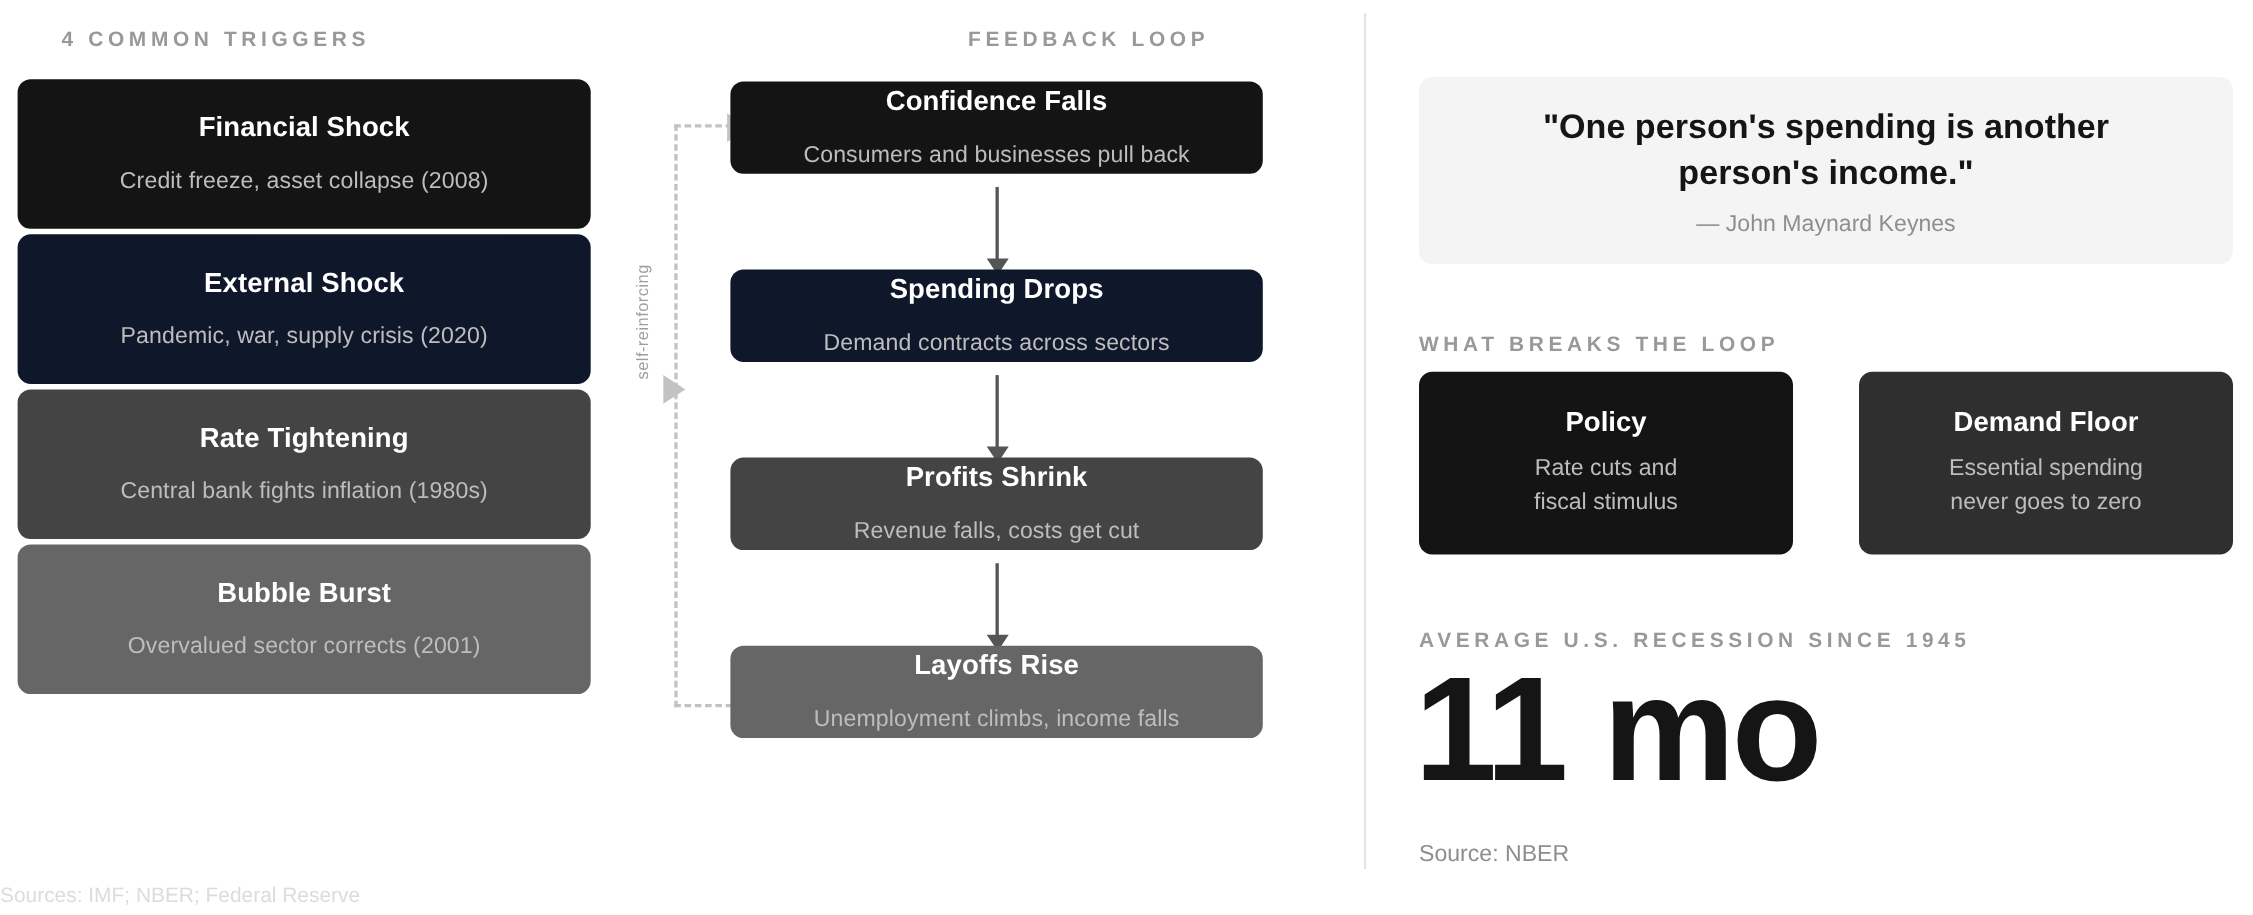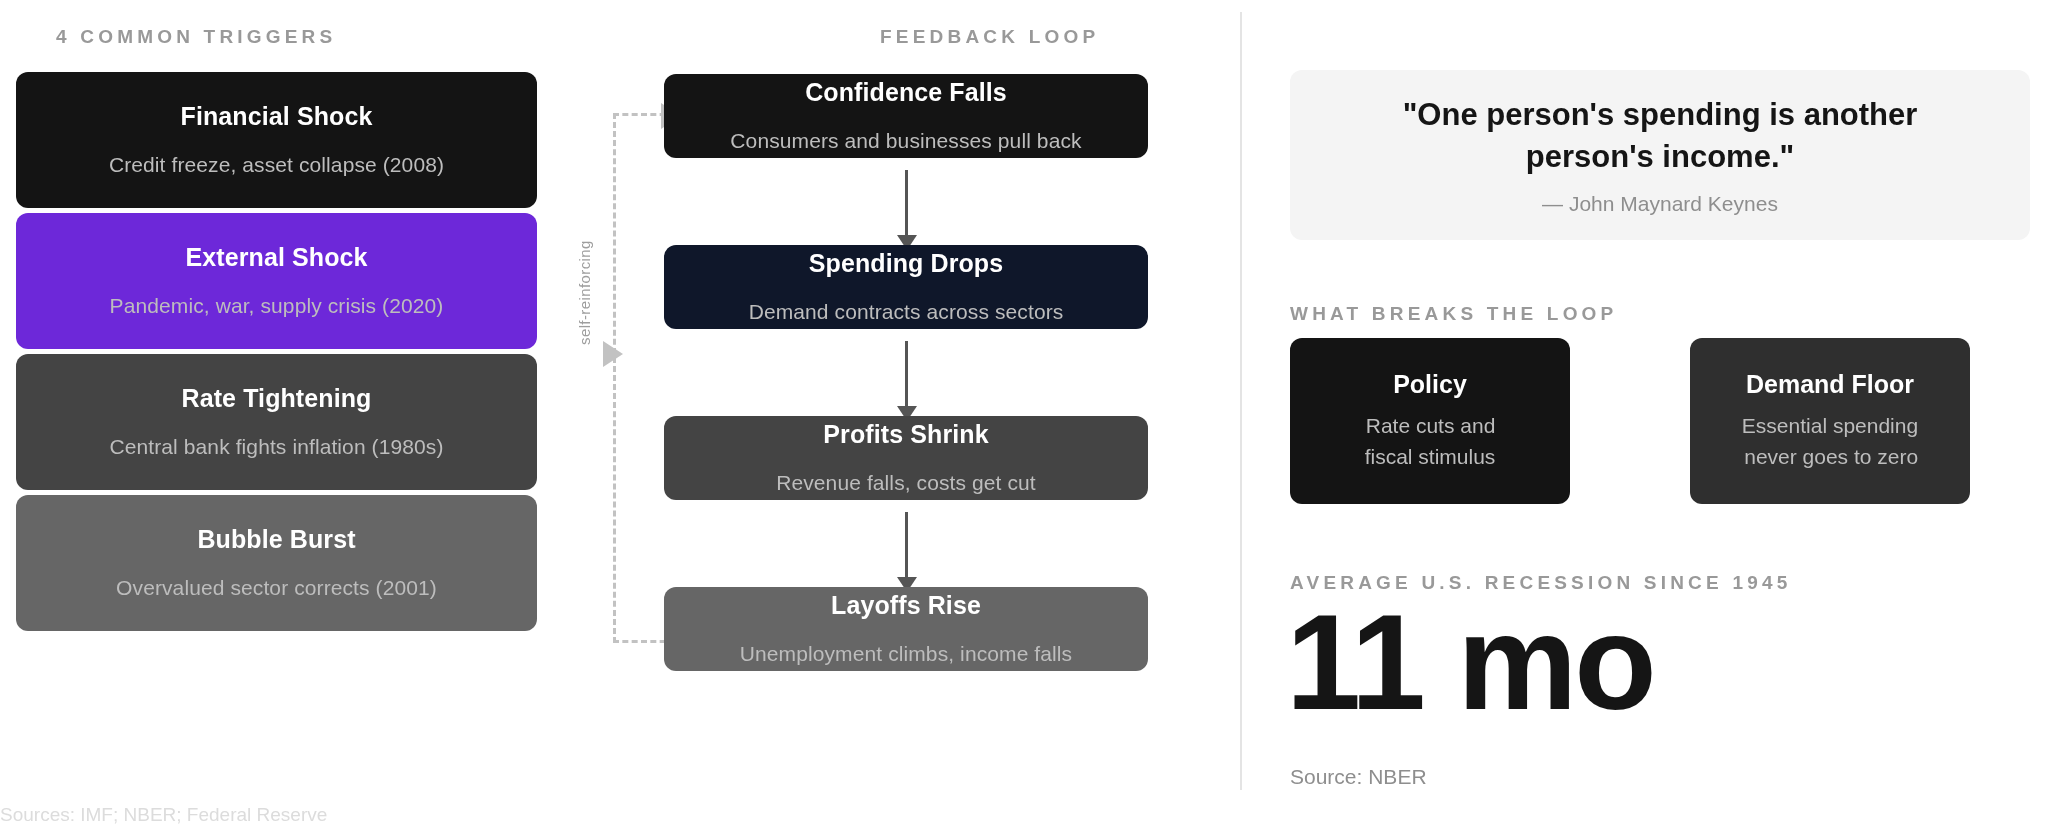--- a/index.html
+++ b/index.html
@@ -133,27 +133,27 @@
   .quote-attr {
     font-size:21px;
     color:#8e8e8e;
     margin-top:14px;
   }
 
   
   .break-card {
     position:absolute;
     top:338px;
-    width:280px; height:166px;
+    width:340px; height:166px;
     border-radius:12px;
     display:flex;
     flex-direction:column;
     align-items:center;
     justify-content:center;
-    text-align:right;
+    text-align:center;
   }
   .break-card .b-title {
     font-size:25px;
     font-weight:bold;
     color:#ffffff;
   }
   .break-card .b-desc {
     font-size:21px;
     color:#bdbdbd;
     line-height:1.45;
@@ -192,21 +192,21 @@
 
 <div class="canvas">
 
   <div class="section-head" style="left:56px; top:26px;">4 COMMON TRIGGERS</div>
 
   <div class="card trigger-card" id="trig-0" style="top: 72px; background: rgb(20, 20, 20);">
     <div class="card-title">Financial Shock</div>
     <div class="card-desc">Credit freeze, asset collapse (2008)</div>
   </div>
 
-  <div class="card trigger-card" id="trig-1" style="top: 213px; background: #6d28d9;">
+  <div class="card trigger-card" id="trig-1" style="top: 213px; background: #0f172a;">
     <div class="card-title">External Shock</div>
     <div class="card-desc">Pandemic, war, supply crisis (2020)</div>
   </div>
 
   <div class="card trigger-card" id="trig-2" style="top: 354px; background: rgb(68, 68, 68);">
     <div class="card-title">Rate Tightening</div>
     <div class="card-desc">Central bank fights inflation (1980s)</div>
   </div>
 
   <div class="card trigger-card" id="trig-3" style="top: 495px; background: rgb(102, 102, 102); justify-content: center;">

